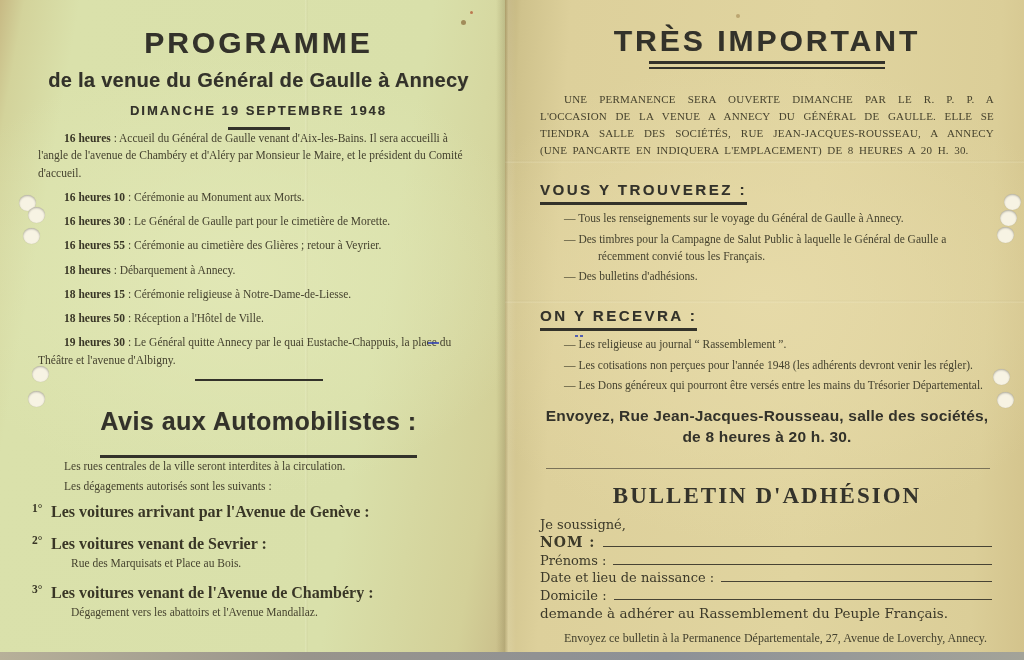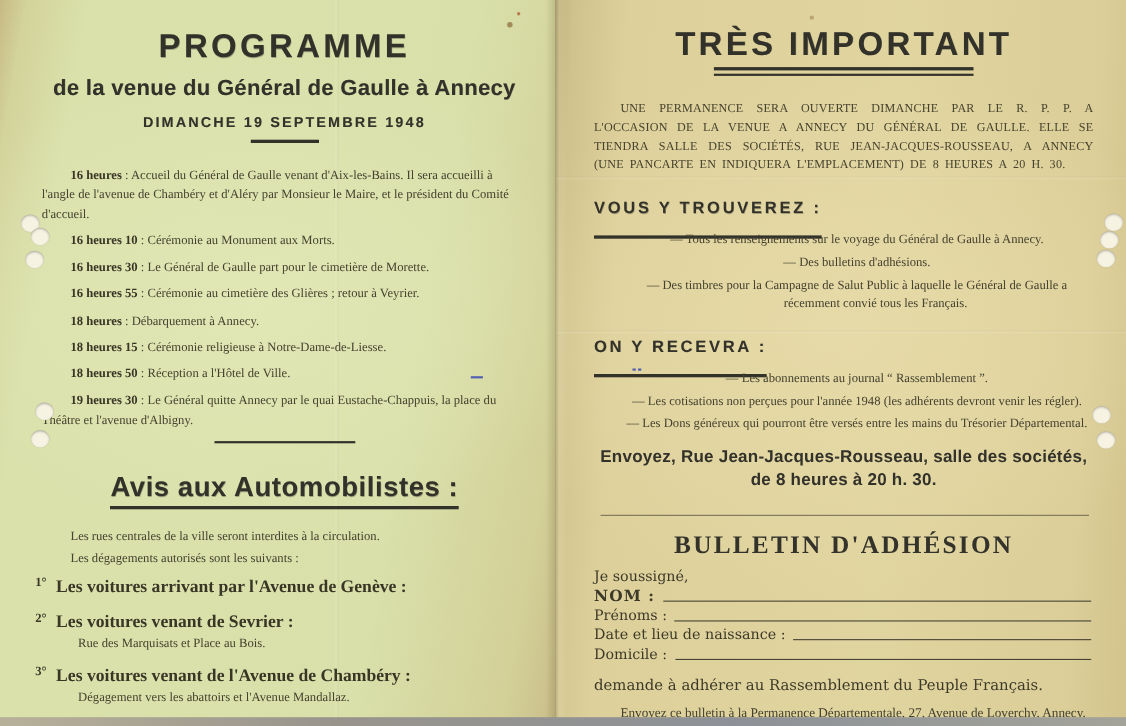--- a/index.html
+++ b/index.html
@@ -29,54 +29,54 @@
 
   .poster{font-family:"Liberation Sans",sans-serif;font-weight:bold;color:#33322a;
           text-shadow:.4px .4px 0 rgba(51,50,42,.35);}
   h1,h2,h3,p{margin:0;}
 
   .title-main{font-size:30px;letter-spacing:3px;text-align:center;}
   .title-sub{font-size:20px;letter-spacing:.3px;text-align:center;margin-top:9px;}
   .title-date{font-size:13px;letter-spacing:2px;text-align:center;margin-top:11px;}
   .rule-short{width:62px;height:0;border-top:3px solid #33322a;margin:9px auto 0;}
 
-  .schedule{margin-top:22px;font-size:11.5px;line-height:1.5;color:#45422f;}
+  .schedule{font-size:11.5px;line-height:1.5;color:#45422f;}
   .sched{margin:0 0 7px;text-indent:26px;}
   .sched b{font-family:"Liberation Serif",serif;font-weight:bold;color:#393626;}
   .rule-mid{width:128px;height:0;border-top:2px solid #33322a;margin:10px auto 0;}
 
   .avis-title{font-size:25px;letter-spacing:.5px;text-align:center;margin:26px auto 0;}
-  .avis-title span{border-bottom:3px solid #33322a;padding-bottom:3px;}
+  .avis-title span{border-bottom:3px solid #33322a;padding-bottom:20px;}
   .avis-intro{font-size:11.5px;margin:0 0 8px 26px;color:#45422f;}
   .avis-intro.first{margin-top:24px;}
   .avis-item{display:flex;margin:0 0 9px;font-size:11.5px;line-height:1.45;}
   .avis-num{width:19px;margin-left:-6px;font-weight:bold;flex:none;color:#393626;}
   .avis-head{font-weight:bold;color:#393626;font-size:16px;}
   .avis-detail{margin-left:20px;color:#46432f;}
 
   .title-tres{font-size:30px;letter-spacing:3px;text-align:center;}
   .dbl-rule{width:236px;height:3px;border-top:3px solid #33322a;border-bottom:2px solid #33322a;margin:3px auto 0;}
   .perm-intro{margin-top:22px;font-size:11px;line-height:1.55;text-align:justify;
               text-indent:24px;letter-spacing:.2px;word-spacing:2.5px;color:#47432e;}
   .sec-head{font-size:15px;letter-spacing:2.5px;margin-top:22px;}
-  .sec-head span{border-bottom:3px solid #33322a;padding-bottom:16px;}
+  .sec-head span{border-bottom:3px solid #33322a;padding-bottom:4px;}
   .dash-list{margin-top:12px;}
-  .dash-item{font-size:11.5px;line-height:1.45;margin:0 0 4px 24px;padding-left:34px;text-indent:-34px;color:#45422f;text-align:center;}
+  .dash-item{font-size:11.5px;line-height:1.45;margin:0 0 4px 24px;padding-left:34px;text-indent:-34px;color:#45422f;}
   .meeting{font-family:"Liberation Sans",sans-serif;font-weight:bold;color:#33322a;
            text-align:center;font-size:15.5px;line-height:1.35;margin-top:12px;letter-spacing:.2px;}
   .thin-rule{border:none;border-top:1px solid #7a7258;margin:20px 4px 0 6px;}
 
   .bulletin-title{font-family:"Liberation Serif",serif;font-weight:bold;font-size:23px;
                   letter-spacing:2px;text-align:center;margin-top:14px;color:#34332b;}
   .form{margin-top:8px;font-family:"DejaVu Serif",serif;color:#3c3929;}
   .frow{display:flex;align-items:flex-end;margin-bottom:2.5px;font-size:13px;}
   .frow .lbl{flex:none;}
   .frow .lbl.big{font-size:14px;font-weight:bold;letter-spacing:1px;}
   .fline{flex:1;border-bottom:1.2px solid #474334;margin:0 2px 3px 7px;}
-  .form-closing{font-size:13.5px;margin-top:12px;}
+  .form-closing{font-size:13.5px;margin-top:2px;}
   .send-note{font-size:12px;margin-top:10px;text-indent:24px;color:#45422f;}
 
   .hole{position:absolute;border-radius:50%;background:#f7f3e3;
         box-shadow:inset 0 1px 2px rgba(0,0,0,.28), 0 0 1px rgba(0,0,0,.15);}
   .speck{position:absolute;border-radius:50%;}
   .ink-blue{position:absolute;background:#3141b4;opacity:.8;}
 </style>
 </head>
 <body>
 
@@ -136,27 +136,27 @@
     <div class="crease-h" style="top:300px;left:0;width:519px"></div>
     <div class="pr-content">
       <h1 class="poster title-tres">TRÈS IMPORTANT</h1>
       <div class="dbl-rule"></div>
 
       <p class="perm-intro">UNE PERMANENCE SERA OUVERTE DIMANCHE PAR LE R. P. P. A L'OCCASION DE LA VENUE A ANNECY DU GÉNÉRAL DE GAULLE. ELLE SE TIENDRA SALLE DES SOCIÉTÉS, RUE JEAN-JACQUES-ROUSSEAU, A ANNECY (UNE PANCARTE EN INDIQUERA L'EMPLACEMENT) DE 8 HEURES A 20 H. 30.</p>
 
       <h3 class="poster sec-head"><span>VOUS Y TROUVEREZ :</span></h3>
       <div class="dash-list">
         <p class="dash-item">— Tous les renseignements sur le voyage du Général de Gaulle à Annecy.</p>
+        <p class="dash-item">— Des timbres pour la Campagne de Salut Public à laquelle le Général de Gaulle a récemment convié tous les Français.</p>
         <p class="dash-item">— Des bulletins d'adhésions.</p>
-        <p class="dash-item">— Des timbres pour la Campagne de Salut Public à laquelle le Général de Gaulle a récemment convié tous les Français.</p>
       </div>
 
       <h3 class="poster sec-head"><span>ON Y RECEVRA :</span></h3>
       <div class="dash-list">
-        <p class="dash-item">— Les abonnements au journal “ Rassemblement ”.</p>
+        <p class="dash-item">— Les religieuse au journal “ Rassemblement ”.</p>
         <p class="dash-item">— Les cotisations non perçues pour l'année 1948 (les adhérents devront venir les régler).</p>
         <p class="dash-item">— Les Dons généreux qui pourront être versés entre les mains du Trésorier Départemental.</p>
       </div>
 
       <p class="meeting">
         <span>Envoyez, Rue Jean-Jacques-Rousseau, salle des sociétés,</span><br>
         <span>de 8 heures à 20 h. 30.</span>
       </p>
 
       <hr class="thin-rule">

